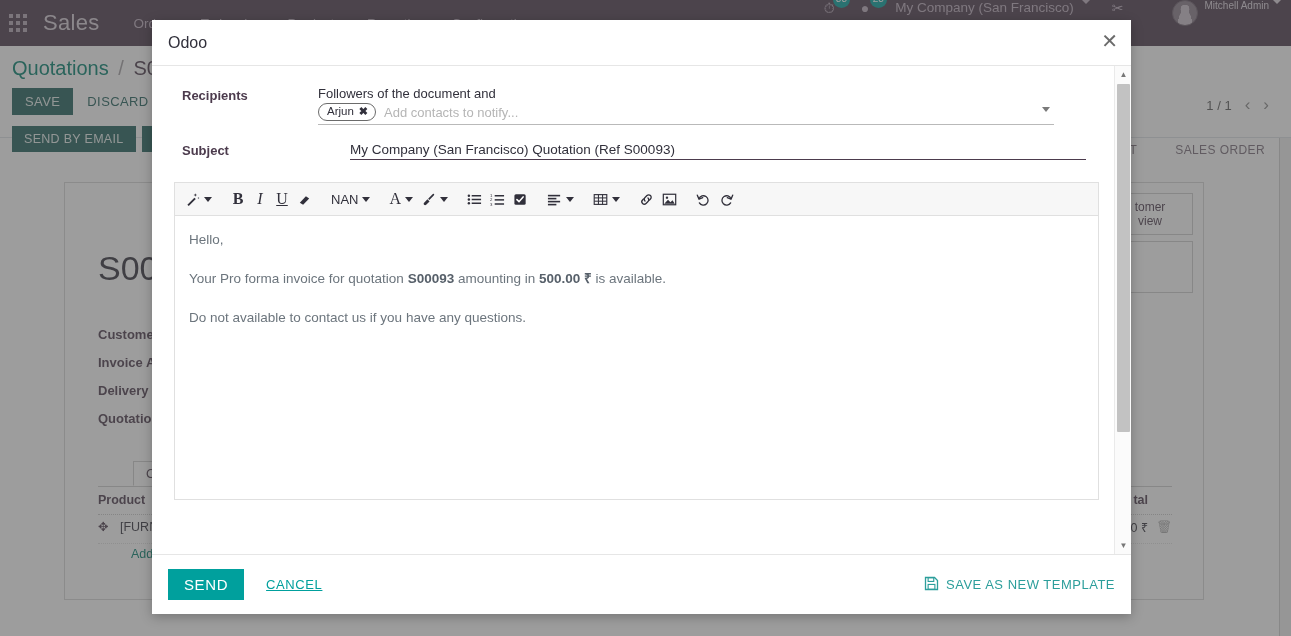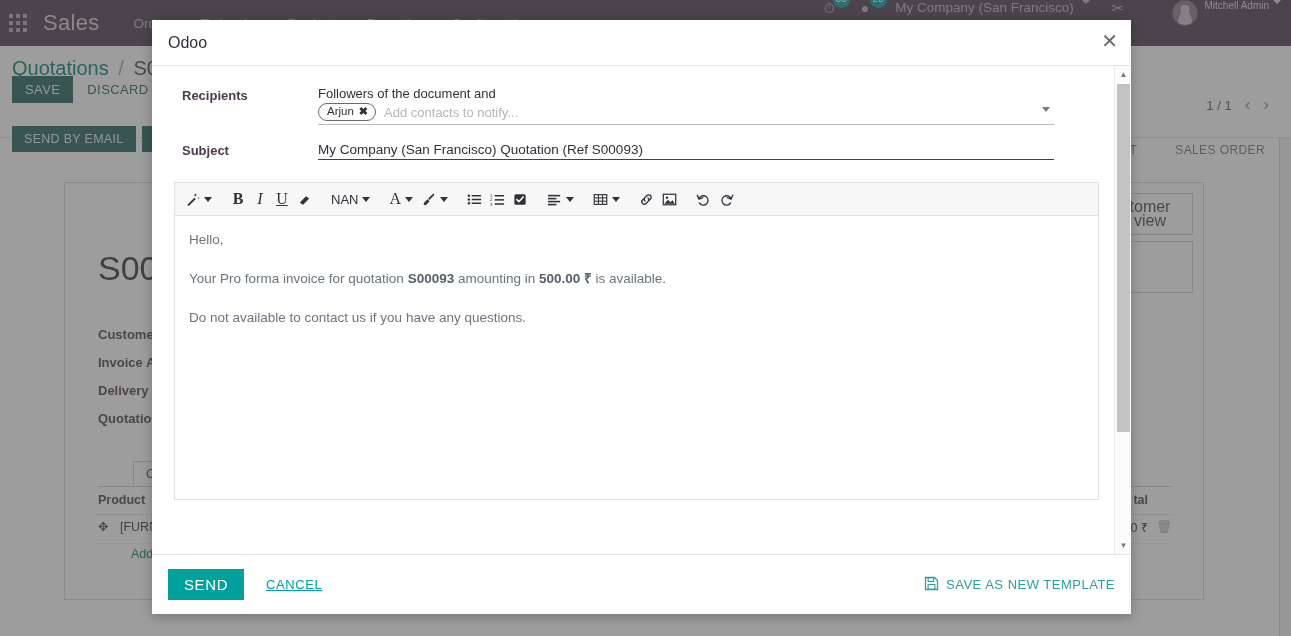--- a/index.html
+++ b/index.html
@@ -69,21 +69,21 @@
 
   .ctrl-panel {
     position: absolute; top: 46px; left: 0;
     width: 1291px; height: 92px;
     background: #fff; border-bottom: 1px solid #dee2e6;
   }
   .breadcrumb { position: absolute; left: 12px; top: 11px; font-size: 20px; }
   .bc-link { color: #00806e; }
   .bc-sep { color: #a5a1a5; margin: 0 4px; }
   .bc-cur { color: #4c3b4d; }
-  .btn-row { position: absolute; left: 12px; top: 30px; display: flex; align-items: center; }
+  .btn-row { position: absolute; left: 12px; top: 42px; display: flex; align-items: center; }
   .btn-primary-d {
     background: #21605b; color: #e6efee; font-size: 13px;
     padding: 6px 13px; letter-spacing: .4px;
   }
   .btn-link-d { color: #21605b; font-size: 13px; margin-left: 14px; letter-spacing: .4px; }
   .btn-row2 { position: absolute; left: 12px; top: 80px; display: flex; }
   .btn-dark2 {
     background: #21605b; color: #e6efee; font-size: 12.5px;
     padding: 6px 12px; margin-right: 6px; letter-spacing: .3px;
   }
@@ -119,21 +119,21 @@
     border-bottom: 1px dotted #c9c9c9; padding-bottom: 6px;
     font-size: 12.5px; font-weight: bold; color: #4c3b4d;
   }
   .tbl-row {
     position: absolute; left: 33px; top: 336px; width: 1074px;
     font-size: 12.5px; color: #31303b; border-bottom: 1px dotted #e0e0e0; padding-bottom: 7px;
   }
   .add-line { position: absolute; left: 66px; top: 364px; font-size: 12.5px; color: #00806e; }
   .side-btn {
     position: absolute; right: 10px; width: 86px;
-    border: 1px solid #cfcfcf; background: #fff; font-size: 16px;
+    border: 1px solid #cfcfcf; background: #fff; font-size: 12px;
     color: #4c3b4d; text-align: center; padding: 6px 2px; line-height: 14px;
   }
   .right-scroll {
     position: absolute; right: 0; top: 138px; width: 12px; height: 498px;
     background: #f0f0f0; border-left: 1px solid #d0d0d0;
   }
 
   
   #dim {
     position: absolute; inset: 0; background: rgba(77,77,77,.55); z-index: 50;
@@ -201,21 +201,21 @@
     width: 0; height: 0; border-left: 4px solid transparent;
     border-right: 4px solid transparent; border-top: 5px solid #7a7a7a;
   }
   .subject-input {
     border: none; border-bottom: 1px solid #4c3b4d;
     width: 736px; font-size: 13.5px; color: #31303b;
     font-family: "Liberation Sans", sans-serif;
     padding: 1px 0 2px; outline: none; background: transparent;
     display: block;
   }
-  .frow-subject { margin-top: 16px; }
+  .frow-subject { margin-top: 16px; gap: 32px; }
 
   .editor {
     margin: 22px 0 0 6px; width: 925px; height: 318px;
     border: 1px solid #e0e0e0; background: #fff;
     display: flex; flex-direction: column;
   }
   .toolbar {
     height: 33px; flex: 0 0 33px; background: #f7f7f7;
     border-bottom: 1px solid #e0e0e0;
     display: flex; align-items: center; padding: 0 6px;

